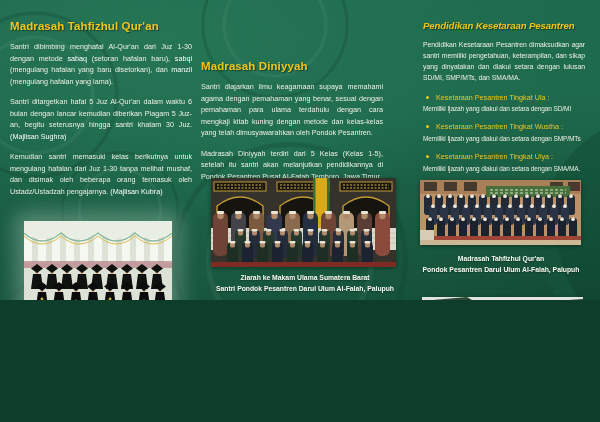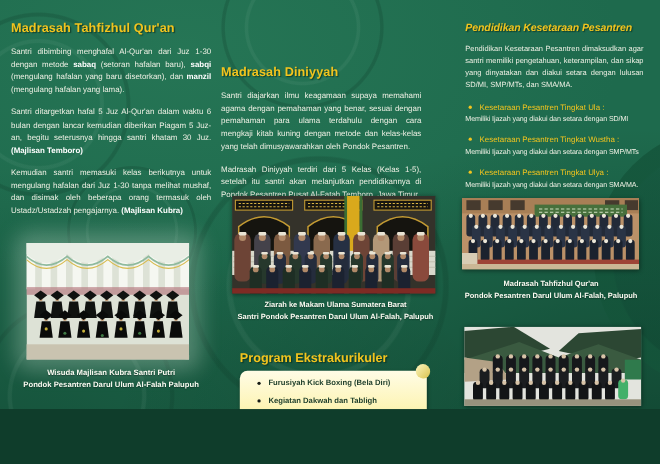--- a/index.html
+++ b/index.html
@@ -1,37 +1,37 @@
 <!DOCTYPE html>
 <html><head>
 <meta charset="utf-8">
 <style>
   html,body{margin:0;padding:0;background:#0f3d2b;}
   .canvas{
-    position:relative;width:600px;height:372px;overflow:hidden;
+    position:relative;width:600px;height:300px;overflow:hidden;
     background:
       radial-gradient(120% 110% at 28% 12%, rgba(52,138,100,.35), transparent 55%),
       radial-gradient(140% 140% at 100% 115%, rgba(0,22,13,.45), transparent 60%),
       radial-gradient(140% 140% at 0% 115%, rgba(0,22,13,.30), transparent 55%),
       #1e6a4d;
     font-family:"Liberation Sans","DejaVu Sans",sans-serif;
   }
   
   .orn{position:absolute;border-radius:50%;z-index:0;pointer-events:none;
     background:radial-gradient(circle, transparent 0 46%, rgba(210,235,220,.06) 47% 49%,
       transparent 50% 66%, rgba(15,60,42,.25) 67% 69%, transparent 70% 84%,
       rgba(210,235,220,.05) 85% 87%, transparent 88%);}
   .gold-ring{position:absolute;left:540px;top:115px;width:240px;height:240px;border-radius:50%;z-index:1;
     background:radial-gradient(circle, rgba(12,66,46,.35) 0 60%, rgba(20,84,58,.8) 61% 72%,
       #c9a452 73% 81%, #7a5f28 82% 83%, transparent 84%);}
   .col{position:absolute;z-index:2;}
   h2.head{margin:0 0 9px 0;color:#f2c41e;font-size:11.5px;font-weight:bold;letter-spacing:.1px;
     text-shadow:1px 1px 1px rgba(8,38,24,.65);white-space:nowrap;}
   .body-text{margin:0 0 9px 0;color:#eef0e4;font-size:7.2px;line-height:1.6;text-align:justify;}
-  .body-text .bold{font-weight:bold;color:#ffffff;}
+  .body-text .bold{font-weight:normal;color:#ffffff;}
   .caption{position:absolute;z-index:2;text-align:center;color:#fbfbf2;font-weight:bold;
     font-size:7px;line-height:1.62;text-shadow:0 1px 1px rgba(0,0,0,.35);}
   .caption .nowrap{white-space:nowrap;display:block;}
   .photo{position:absolute;z-index:2;border-radius:2px;box-shadow:0 1px 4px rgba(0,0,0,.4);}
   .photo svg{display:block;}
   .photo-glow{border-radius:5px;box-shadow:0 0 18px 10px rgba(226,240,227,.28);}
   
   .level{margin-top:8px;}
   .level-title{position:relative;padding-left:13px;color:#f2c41e;font-weight:normal;
     font-size:7.2px;line-height:1.5;white-space:nowrap;}
@@ -60,21 +60,21 @@
   <div class="orn" style="left:-50px;top:10px;width:170px;height:170px;"></div>
   <div class="orn" style="left:200px;top:-50px;width:150px;height:150px;"></div>
   <div class="orn" style="left:170px;top:140px;width:240px;height:240px;"></div>
   <div class="orn" style="left:-20px;top:270px;width:180px;height:180px;"></div>
   <div class="orn" style="left:60px;top:150px;width:120px;height:120px;"></div>
   <div class="gold-ring"></div>
 
   <div class="col" style="left:10px;top:20px;width:182px;">
     <h2 class="head">Madrasah Tahfizhul Qur'an</h2>
     <p class="body-text"><span>Santri dibimbing menghafal Al-Qur'an dari Juz 1-30 dengan metode </span><span class="bold">sabaq</span><span> (setoran hafalan baru), </span><span class="bold">sabqi</span><span> (mengulang hafalan yang baru disetorkan), dan </span><span class="bold">manzil</span><span> (mengulang hafalan yang lama).</span></p>
-    <p class="body-text"><span>Santri ditargetkan hafal 5 Juz Al-Qur'an dalam waktu 6 bulan dengan lancar kemudian diberikan Piagam 5 Juz-an, begitu seterusnya hingga santri khatam 30 Juz. </span><span class="bold">(Majlisan Temboro)</span></p>
+    <p class="body-text"><span>Santri ditargetkan hafal 5 Juz Al-Qur'an dalam waktu 6 bulan dengan lancar kemudian diberikan Piagam 5 Juz-an, begitu seterusnya hingga santri khatam 30 Juz. </span><span class="bold">(Majlisan Sughra)</span></p>
     <p class="body-text"><span>Kemudian santri memasuki kelas berikutnya untuk mengulang hafalan dari Juz 1-30 tanpa melihat mushaf, dan disimak oleh beberapa orang termasuk oleh Ustadz/Ustadzah pengajarnya. </span><span class="bold">(Majlisan Kubra)</span></p>
   </div>
 
   <div class="photo photo-glow" style="left:24px;top:221px;width:148px;height:106px;">
     <svg width="148" height="106" viewBox="0 0 148 106">
       <defs>
         <g id="grad1">
           <polygon points="2,24 4,9 12,9 14,24"></polygon>
           <circle cx="8" cy="7.2" r="1.7" fill="#c7a17b"></circle>
           <polygon points="8,-1 14,3.5 8,8 2,3.5"></polygon>

